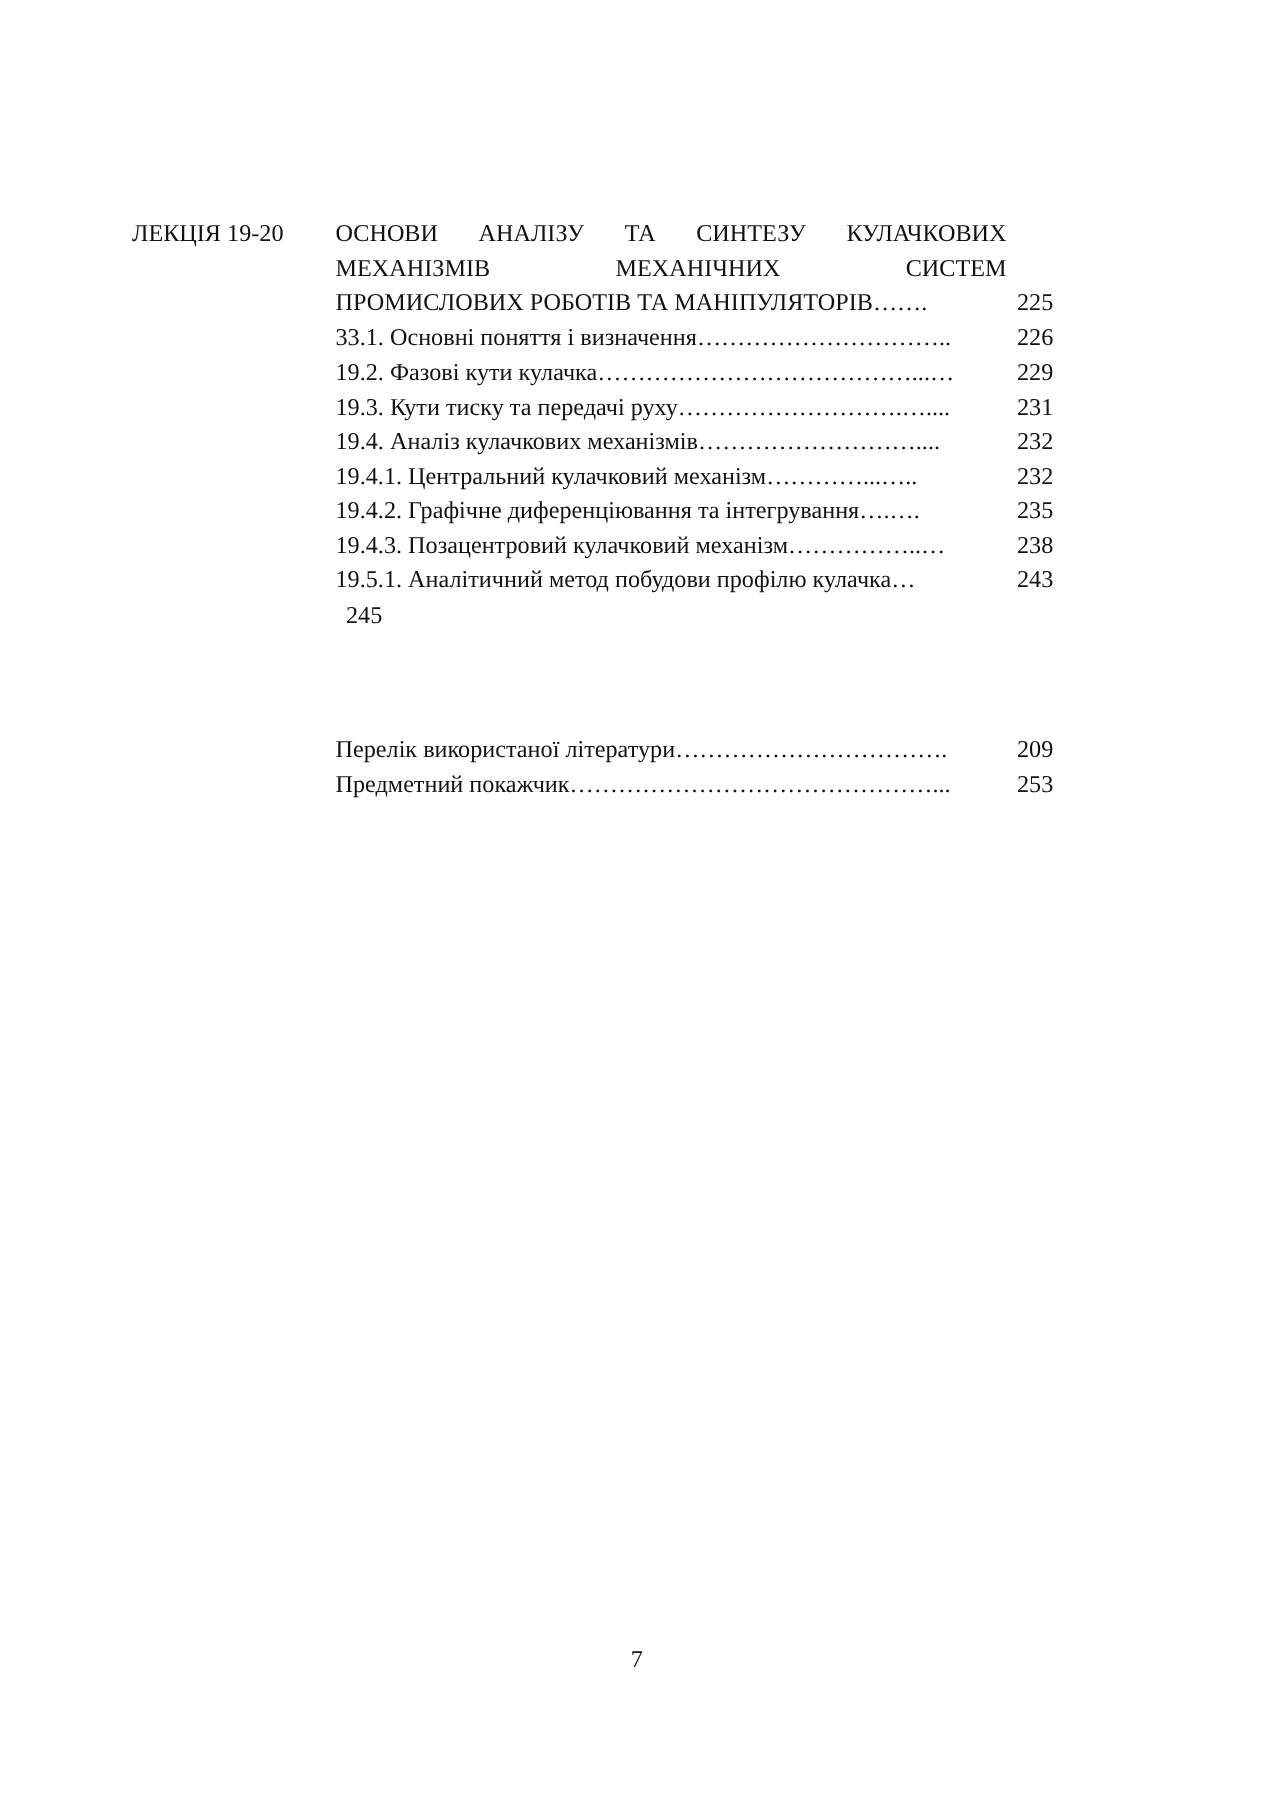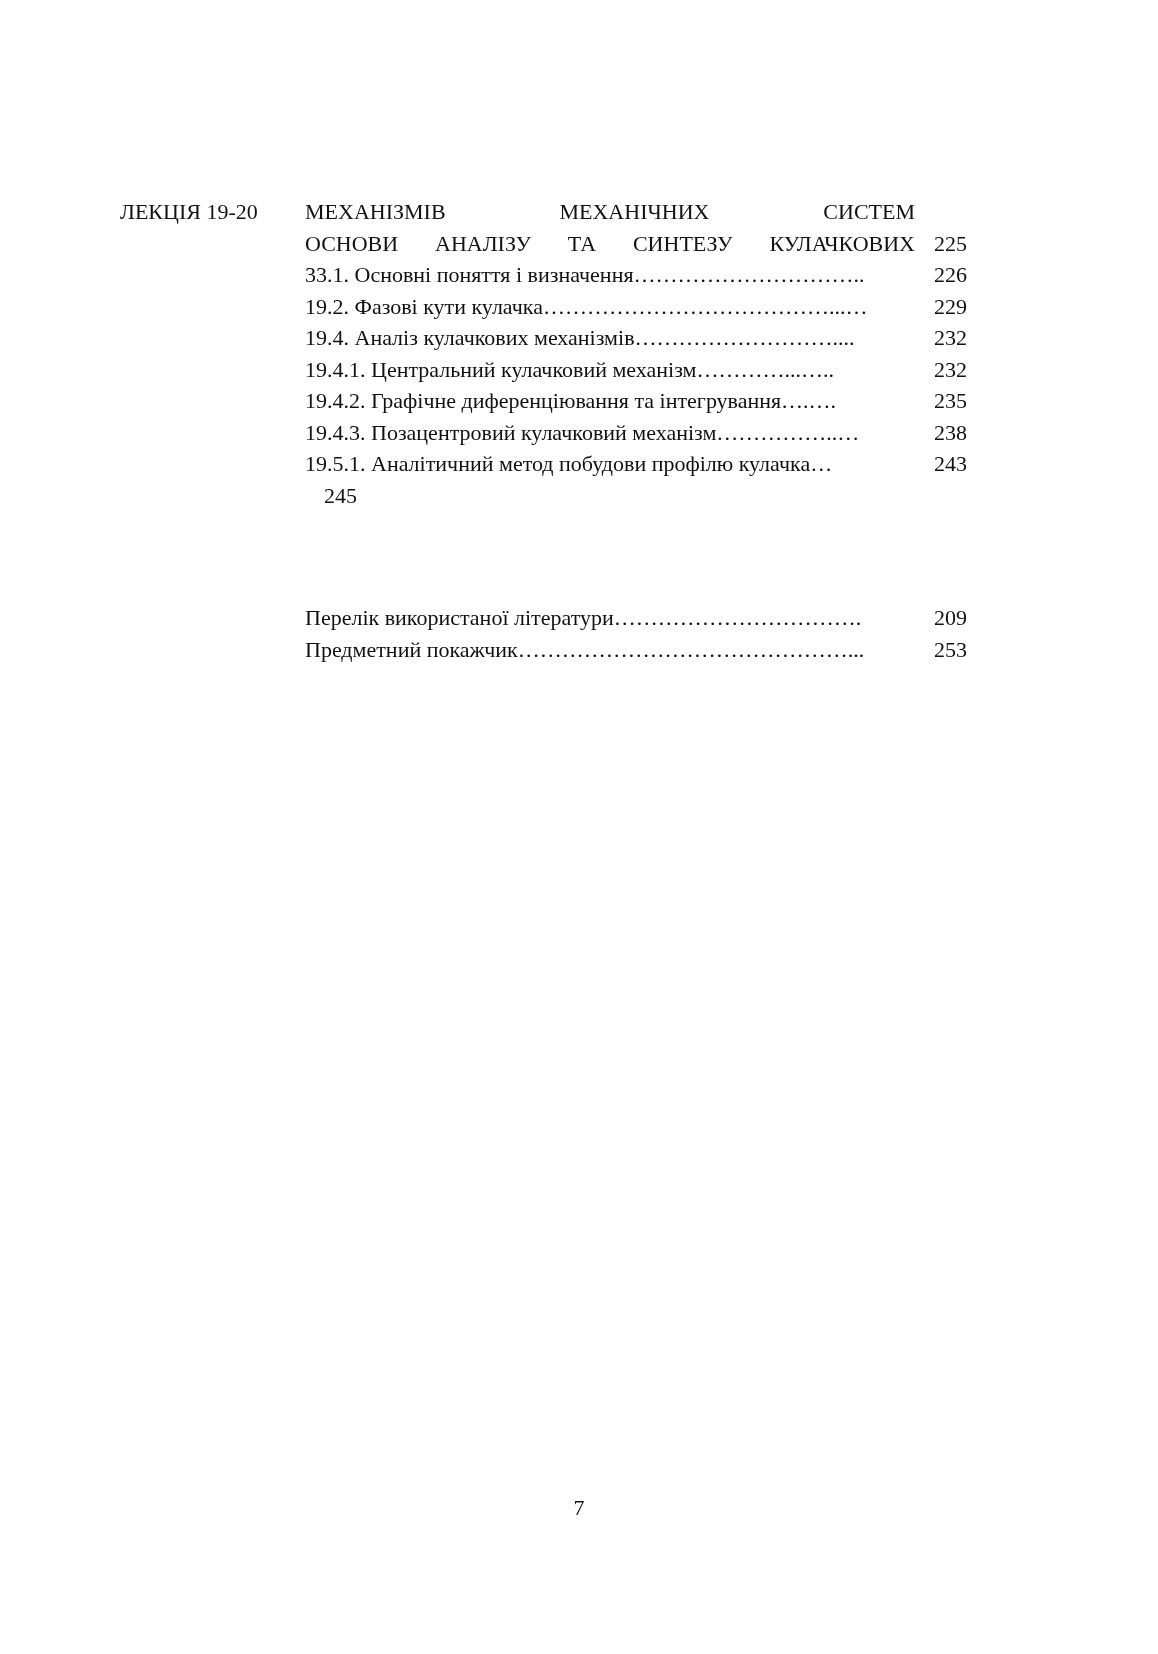--- a/index.html
+++ b/index.html
@@ -47,21 +47,21 @@
     overflow: hidden;
   }
   .title-line.justified {
     white-space: normal;
     text-align: justify;
     text-align-last: justify;
   }
   .page-col {
     flex: 0 0 52px;
     width: 52px;
-    text-align: right;
+    text-align: center;
     white-space: nowrap;
   }
   .heading-row .page-col {
     align-self: flex-end;
   }
   .toc-row {
     display: flex;
     padding-left: 185px;
   }
   .entry-text {
@@ -86,33 +86,38 @@
 </head>
 <body>
 
 <div class="page">
 
   <div class="toc-block">
 
     <div class="heading-row">
       <div class="label-col">ЛЕКЦІЯ 19-20</div>
       <div class="title-col">
+        <div class="title-line justified">ОСНОВИ АНАЛІЗУ ТА СИНТЕЗУ КУЛАЧКОВИХ</div>
         <div class="title-line justified">МЕХАНІЗМІВ МЕХАНІЧНИХ СИСТЕМ</div>
-        <div class="title-line justified">ОСНОВИ АНАЛІЗУ ТА СИНТЕЗУ КУЛАЧКОВИХ</div>
+        <div class="title-line">ПРОМИСЛОВИХ РОБОТІВ ТА МАНІПУЛЯТОРІВ…….</div>
       </div>
       <div class="page-col">225</div>
     </div>
 
     <div class="toc-row">
       <div class="entry-text">33.1. Основні поняття і визначення…………………………..</div>
       <div class="page-col">226</div>
     </div>
     <div class="toc-row">
       <div class="entry-text">19.2. Фазові кути кулачка…………………………………...…</div>
       <div class="page-col">229</div>
+    </div>
+    <div class="toc-row">
+      <div class="entry-text">19.3. Кути тиску та передачі руху……………………….…....</div>
+      <div class="page-col">231</div>
     </div>
     <div class="toc-row">
       <div class="entry-text">19.4. Аналіз кулачкових механізмів………………………....</div>
       <div class="page-col">232</div>
     </div>
     <div class="toc-row">
       <div class="entry-text">19.4.1. Центральний кулачковий механізм…………...…..</div>
       <div class="page-col">232</div>
     </div>
     <div class="toc-row">

